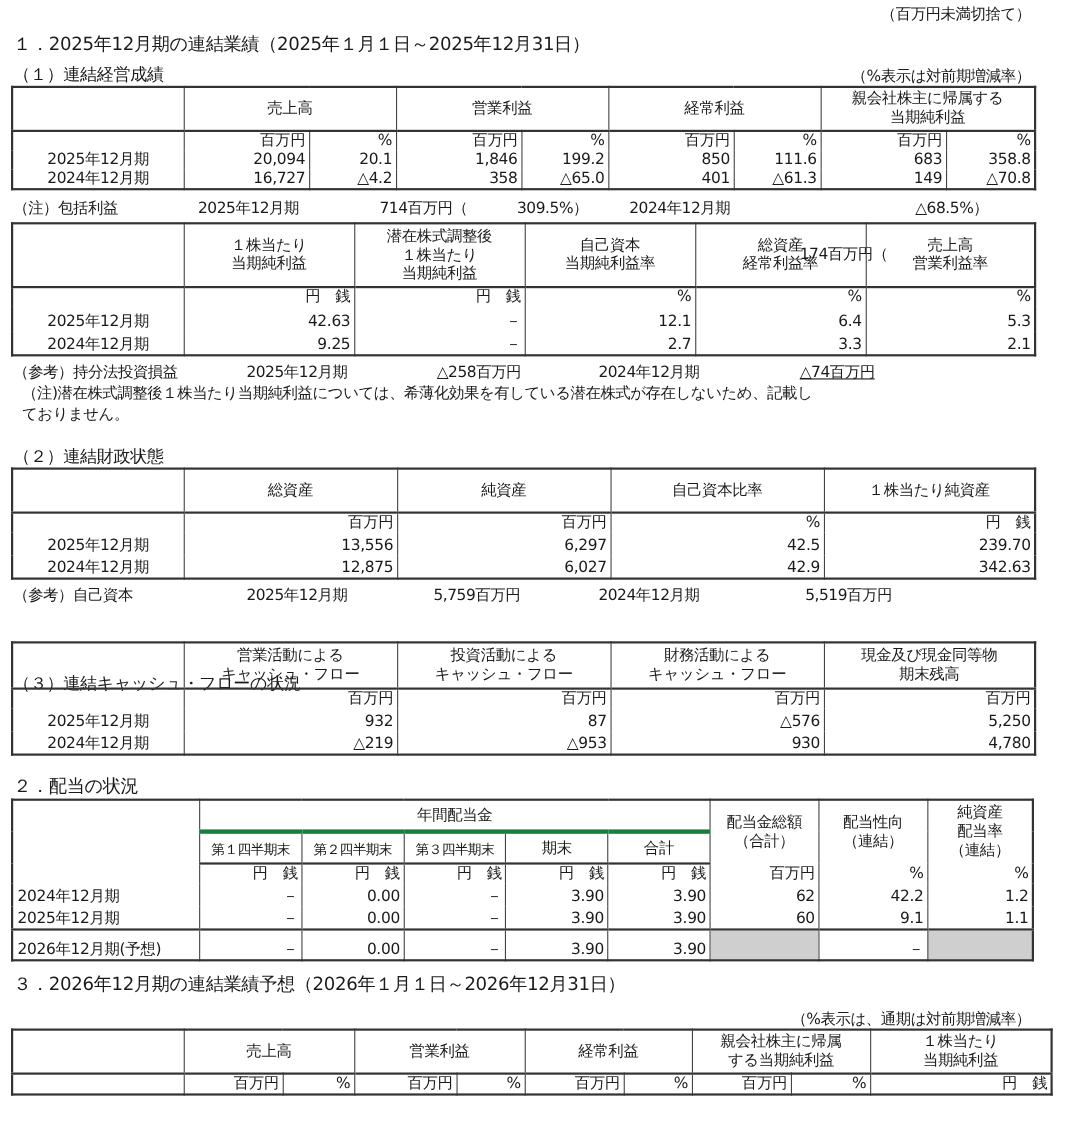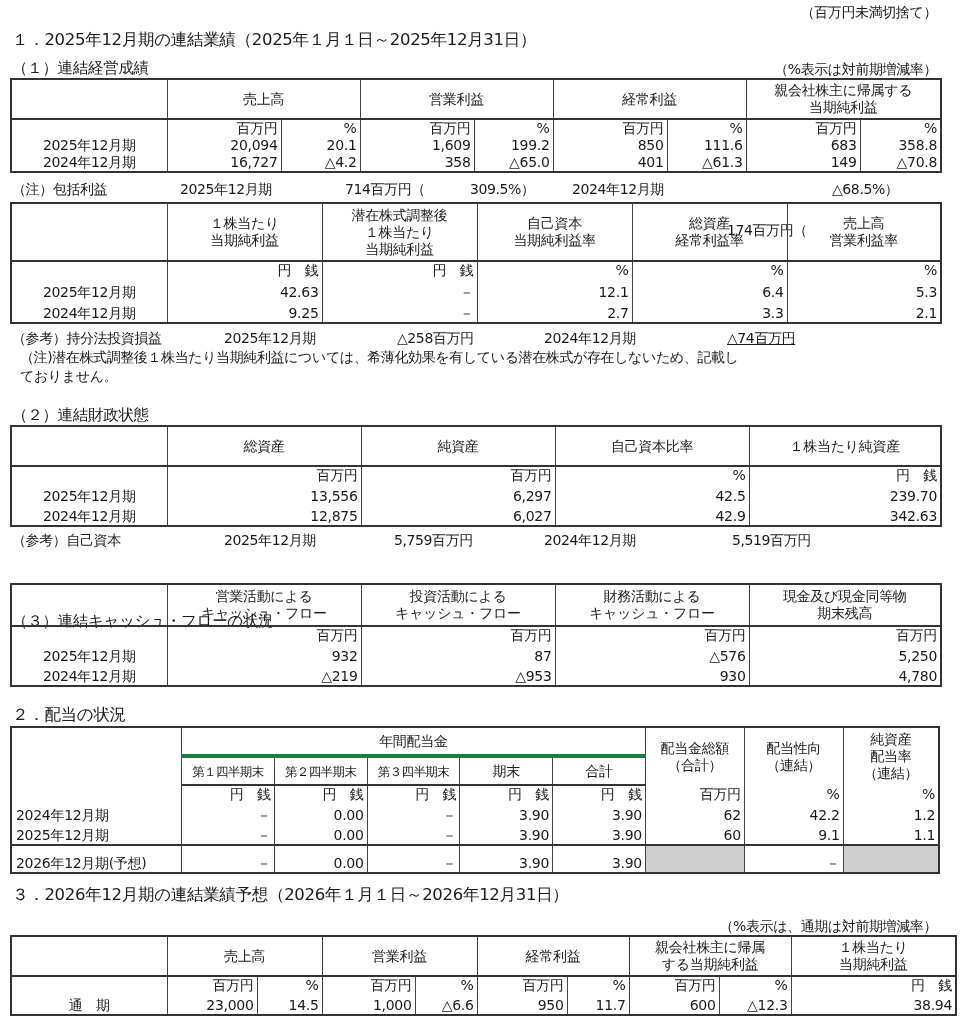--- a/index.html
+++ b/index.html
@@ -74,21 +74,21 @@
       <td class="unit">%</td>
       <td class="unit">百万円</td>
       <td class="unit">%</td>
       <td class="unit">百万円</td>
       <td class="unit">%</td>
     </tr>
     <tr>
       <td class="lbl">2025年12月期</td>
       <td>20,094</td>
         <td>20.1</td>
-      <td>1,609</td>
+      <td>1,846</td>
         <td>199.2</td>
       <td>850</td>
         <td>111.6</td>
       <td>683</td>
         <td>358.8</td>
     </tr>
     <tr>
       <td class="lbl">2024年12月期</td>
       <td>16,727</td>
         <td>△4.2</td>
@@ -408,26 +408,14 @@
       <td class="unit">百万円</td>
       <td class="unit">%</td>
       <td class="unit">百万円</td>
       <td class="unit">%</td>
       <td class="unit">百万円</td>
       <td class="unit">%</td>
       <td class="unit">百万円</td>
       <td class="unit">%</td>
       <td class="unit">円　銭</td>
     </tr>
-    <tr style="height:21px;">
-      <td class="lbl">通　期</td>
-      <td>23,000</td>
-        <td>14.5</td>
-      <td>1,000</td>
-        <td>△6.6</td>
-      <td>950</td>
-        <td>11.7</td>
-      <td>600</td>
-        <td>△12.3</td>
-      <td>38.94</td>
-    </tr>
   </tbody>
 </table>
 
 </body></html>

